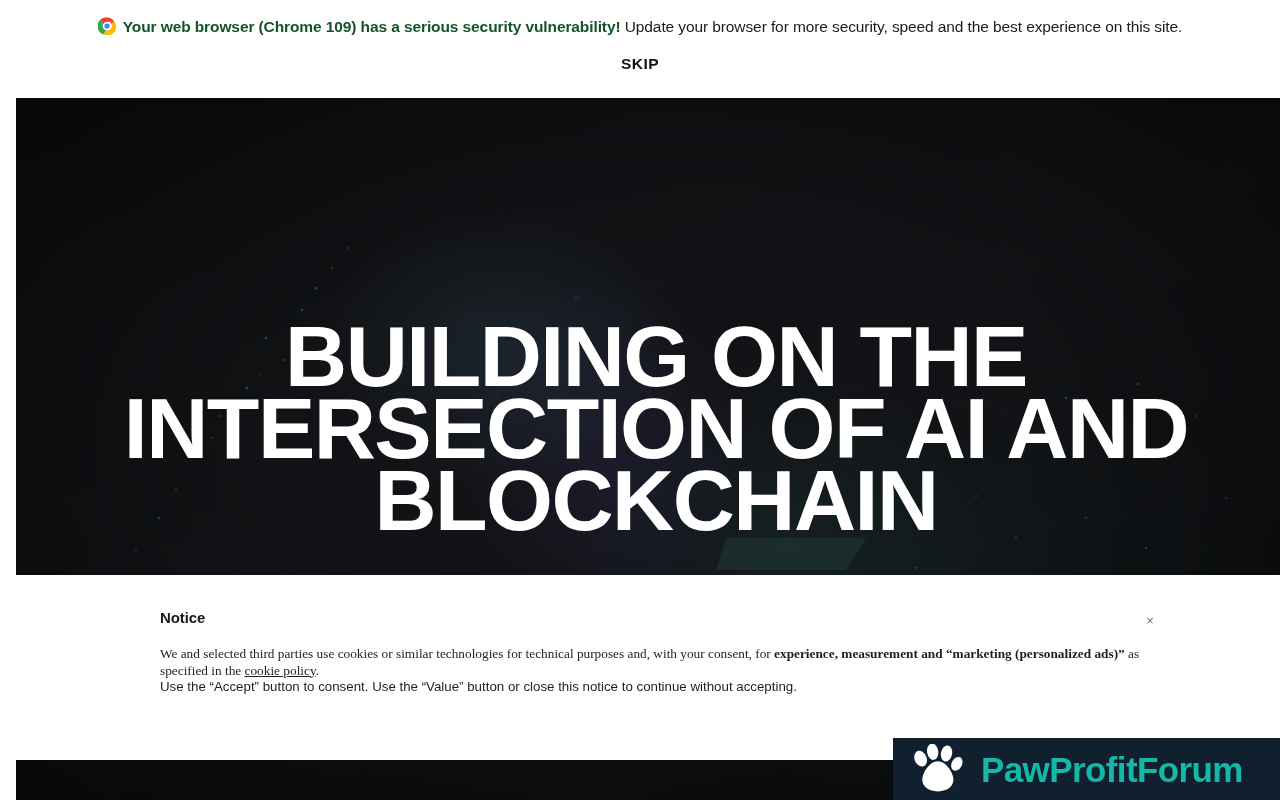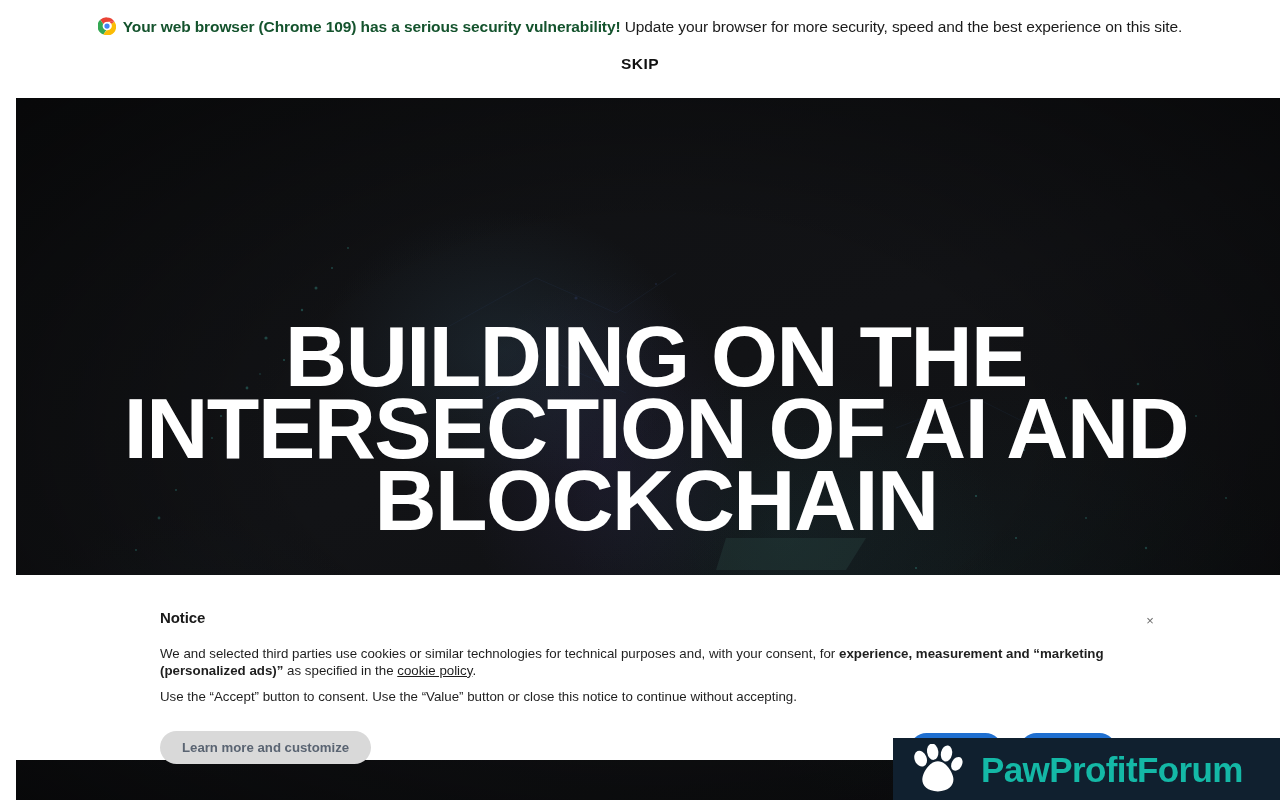--- a/index.html
+++ b/index.html
@@ -164,21 +164,21 @@
     color: #6b6b6b;
     cursor: pointer;
   }
   .cookie-body {
     margin-top: 20px;
     font-size: 13.3px;
     line-height: 16.6px;
     color: #1f1f1f;
   }
   .cookie-body p { margin: 0; }
-  .cookie-body .p1 { margin-bottom: 10px; }
+  .cookie-body .p1 { margin-bottom: 0px; font-family: Liberation Serif, serif; }
   .cookie-body b { font-weight: bold; }
   .cookie-link {
     color: #1f1f1f;
     text-decoration: underline;
     cursor: pointer;
   }
 
   .cookie-actions {
     position: absolute;
     left: 160px; top: 731px;
@@ -335,25 +335,20 @@
     <div class="cookie-inner">
       <div class="cookie-title">Notice</div>
       <div class="cookie-close">×</div>
       <div class="cookie-body">
         <p class="p1"><span>We and selected third parties use cookies or similar technologies for technical purposes and, with your consent, for </span><b>experience, measurement and “marketing (personalized ads)”</b><span> as specified in the </span><span class="cookie-link">cookie policy</span><span>.</span></p>
         <p>Use the “Accept” button to consent. Use the “Value” button or close this notice to continue without accepting.</p>
       </div>
     </div>
   </div>
 
-  <div class="cookie-actions">
-    <button class="btn-learn">Learn more and customize</button>
-    <button class="btn-blue btn-reject">Reject</button>
-    <button class="btn-blue btn-accept">Accept</button>
-  </div>
 
   <div class="watermark">
     <svg class="wm-paw" viewBox="0 0 64 58" xmlns="http://www.w3.org/2000/svg">
       <g fill="#ffffff">
         <ellipse cx="13" cy="17" rx="7" ry="9.5" transform="rotate(-22 13 17)"></ellipse>
         <ellipse cx="27" cy="9" rx="6.5" ry="9.5" transform="rotate(-8 27 9)"></ellipse>
         <ellipse cx="43" cy="11" rx="6.5" ry="9.5" transform="rotate(12 43 11)"></ellipse>
         <ellipse cx="55" cy="23" rx="6" ry="8.5" transform="rotate(28 55 23)"></ellipse>
         <path d="M33 20c8 0 15 9 17.5 17.5C53 46 47 55 33 55S13 46 15.5 37.5C18 29 25 20 33 20z"></path>
       </g>

